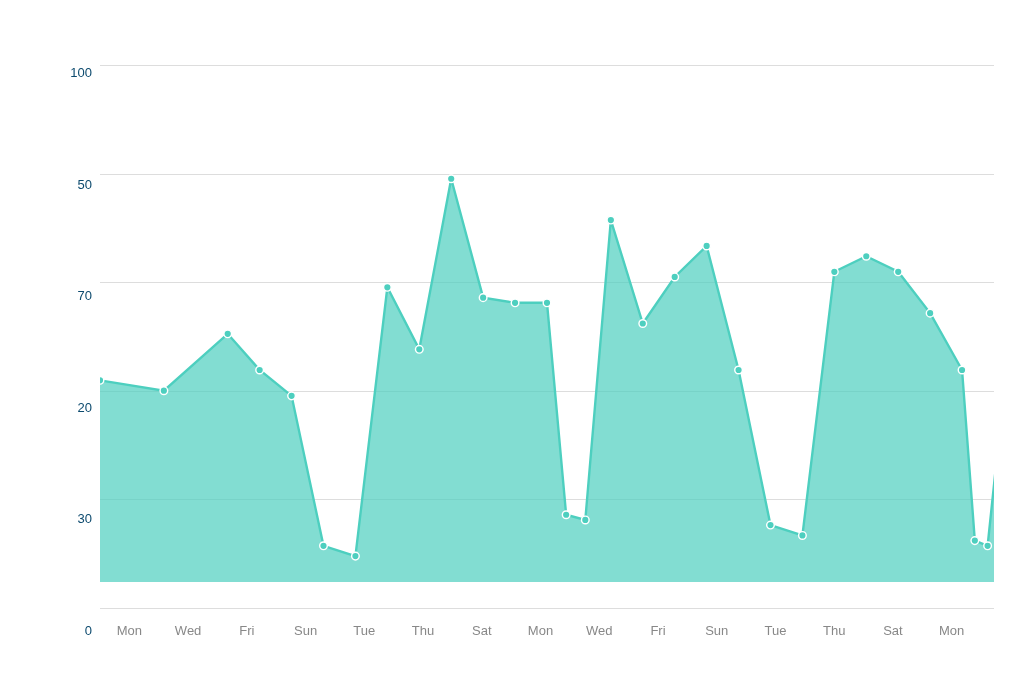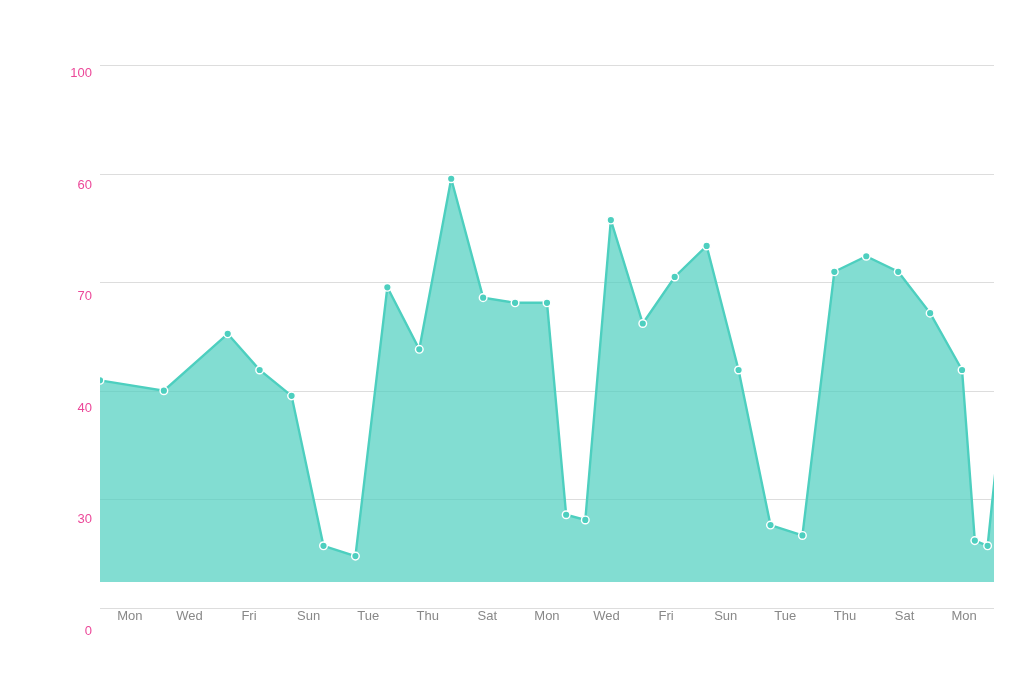--- a/index.html
+++ b/index.html
@@ -49,21 +49,21 @@
       left: 0;
       top: 0;
       bottom: 0;
       width: 45px;
       display: flex;
       flex-direction: column;
       justify-content: space-between;
     }
     .y-label {
       font-size: 13px;
-      color: #ec4899;
+      color: #0c4a6e;
       text-align: right;
       padding-right: 8px;
     }
     .grid-lines {
       position: absolute;
       left: 45px;
       top: 0;
       right: 0;
       bottom: 30px;
     }
@@ -76,47 +76,47 @@
     .svg-chart {
       position: absolute;
       left: 45px;
       top: 0;
       right: 0;
       bottom: 30px;
     }
     .x-axis-labels {
       position: absolute;
       left: 45px;
-      right: 0;
+      right: 13px;
       bottom: 0;
       height: 30px;
       display: flex;
-      align-items: flex-start;
+      align-items: flex-end;
     }
     .x-label {
       font-size: 13px;
       color: #888;
       text-align: center;
       flex: 1;
     }
   </style>
 </head>
 <body>
 
 <div class="chart-container">
   <div class="chart-title"></div>
   <div class="big-number"></div>
 
   <div class="chart-area">
 
     <div class="y-axis-labels">
       <span class="y-label">100</span>
-      <span class="y-label">60</span>
+      <span class="y-label">50</span>
       <span class="y-label">70</span>
-      <span class="y-label">40</span>
+      <span class="y-label">20</span>
       <span class="y-label">30</span>
       <span class="y-label">0</span>
     </div>
 
     <div class="grid-lines">
       <div class="grid-line" style="top: 0%;"></div>
       <div class="grid-line" style="top: 20%;"></div>
       <div class="grid-line" style="top: 40%;"></div>
       <div class="grid-line" style="top: 60%;"></div>
       <div class="grid-line" style="top: 80%;"></div>

